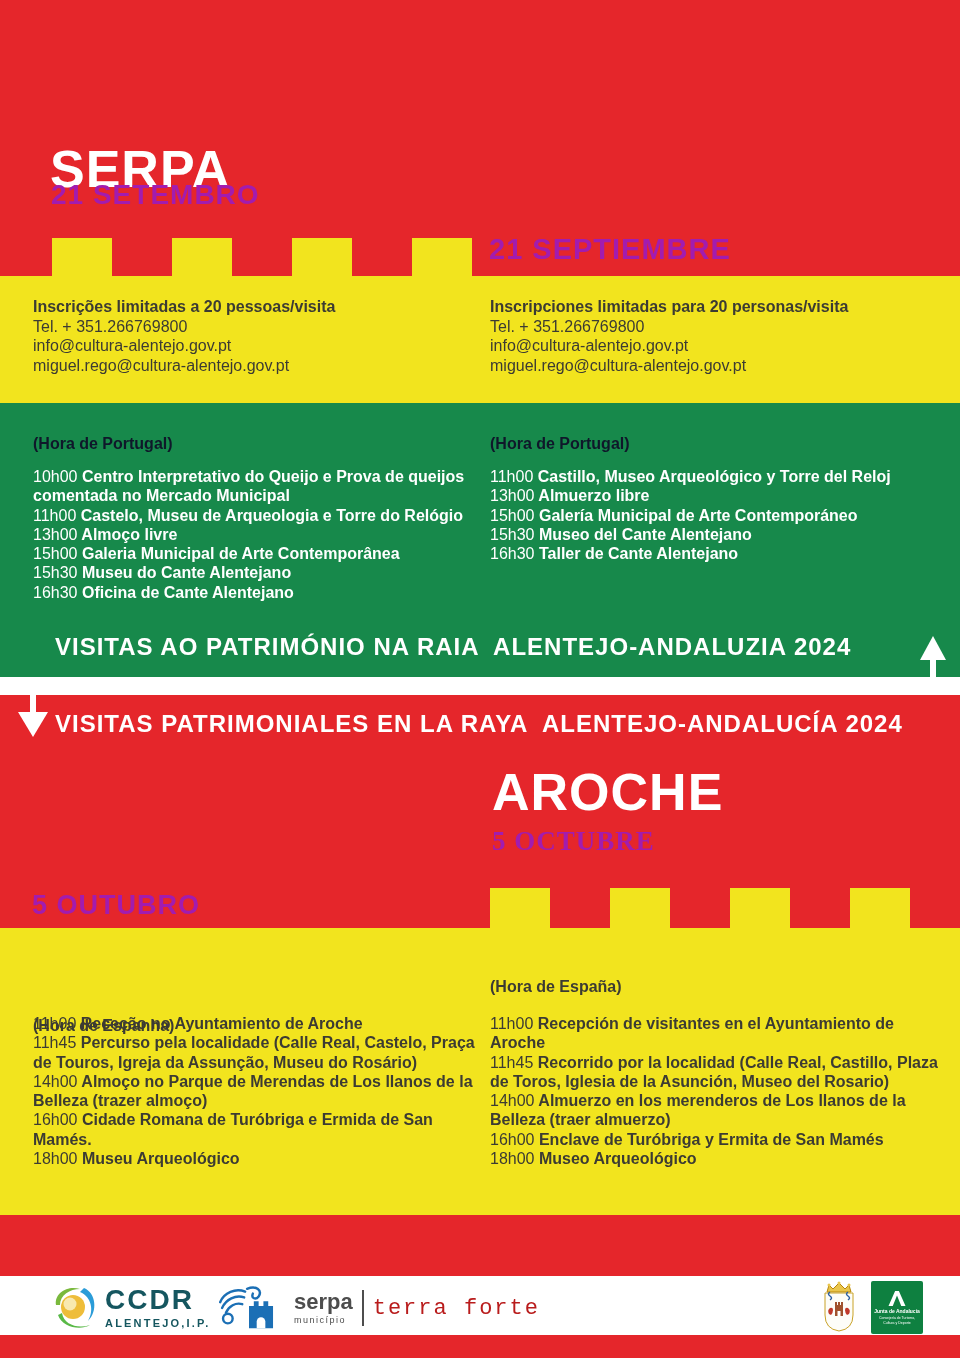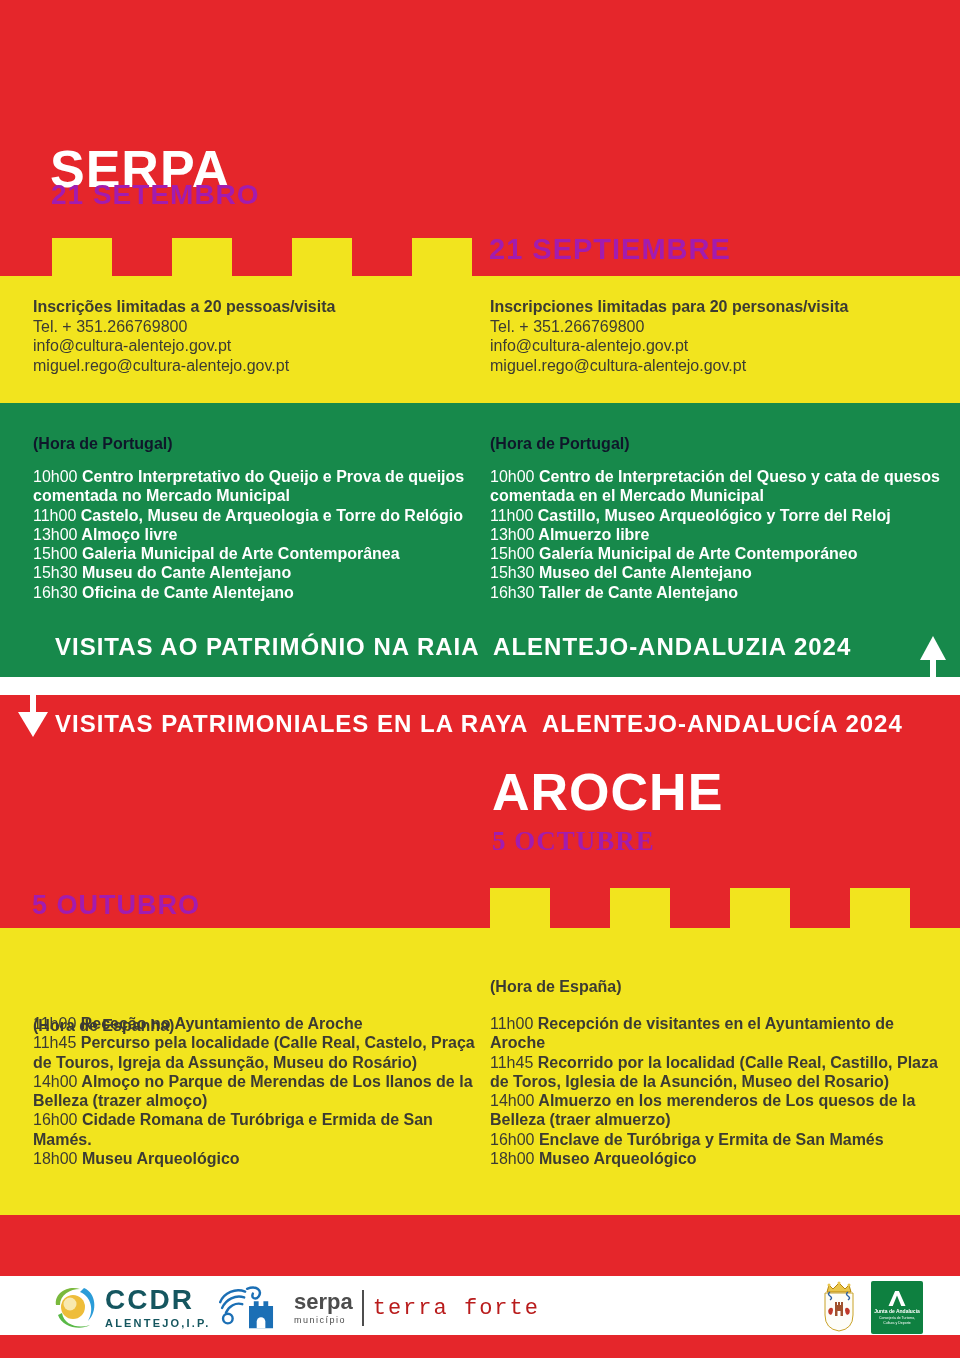--- a/index.html
+++ b/index.html
@@ -106,21 +106,20 @@
   <div class="sched on-green" style="left:33px; top:467px; width:445px;">
       <p><span class="time">10h00</span><span class="act"> Centro Interpretativo do Queijo e Prova de queijos comentada no Mercado Municipal</span></p>
       <p><span class="time">11h00</span><span class="act"> Castelo, Museu de Arqueologia e Torre do Relógio</span></p>
       <p><span class="time">13h00</span><span class="act"> Almoço livre</span></p>
       <p><span class="time">15h00</span><span class="act"> Galeria Municipal de Arte Contemporânea</span></p>
       <p><span class="time">15h30</span><span class="act"> Museu do Cante Alentejano</span></p>
       <p><span class="time">16h30</span><span class="act"> Oficina de Cante Alentejano</span></p>
     </div>
   <div class="sched-note on-green" style="left:490px; top:434px;">(Hora de Portugal)</div>
   <div class="sched on-green" style="left:490px; top:467px; width:455px;">
-      <p><span class="time">10h00</span><span class="act"> Centro de Interpretación del Queso y cata de quesos comentada en el Mercado Municipal</span></p>
       <p><span class="time">11h00</span><span class="act"> Castillo, Museo Arqueológico y Torre del Reloj</span></p>
       <p><span class="time">13h00</span><span class="act"> Almuerzo libre</span></p>
       <p><span class="time">15h00</span><span class="act"> Galería Municipal de Arte Contemporáneo</span></p>
       <p><span class="time">15h30</span><span class="act"> Museo del Cante Alentejano</span></p>
       <p><span class="time">16h30</span><span class="act"> Taller de Cante Alentejano</span></p>
     </div>
 
   <div class="banner-text" style="left:55px; top:633px;">VISITAS AO PATRIMÓNIO NA RAIA  ALENTEJO-ANDALUZIA 2024</div>
   <div class="banner-text" style="left:55px; top:710px;">VISITAS PATRIMONIALES EN LA RAYA  ALENTEJO-ANDALUCÍA 2024</div>
 
@@ -142,21 +141,21 @@
       <p><span class="time">11h00</span><span class="act"> Receção no Ayuntamiento de Aroche</span></p>
       <p><span class="time">11h45</span><span class="act"> Percurso pela localidade (Calle Real, Castelo, Praça de Touros, Igreja da Assunção, Museu do Rosário)</span></p>
       <p><span class="time">14h00</span><span class="act"> Almoço no Parque de Merendas de Los llanos de la Belleza (trazer almoço)</span></p>
       <p><span class="time">16h00</span><span class="act"> Cidade Romana de Turóbriga e Ermida de San Mamés.</span></p>
       <p><span class="time">18h00</span><span class="act"> Museu Arqueológico</span></p>
     </div>
   <div class="sched-note on-yellow" style="left:490px; top:977px;">(Hora de España)</div>
   <div class="sched on-yellow" style="left:490px; top:1014px; width:455px;">
       <p><span class="time">11h00</span><span class="act"> Recepción de visitantes en el Ayuntamiento de Aroche</span></p>
       <p><span class="time">11h45</span><span class="act"> Recorrido por la localidad (Calle Real, Castillo, Plaza de Toros, Iglesia de la Asunción, Museo del Rosario)</span></p>
-      <p><span class="time">14h00</span><span class="act"> Almuerzo en los merenderos de Los quesos de la Belleza (traer almuerzo)</span></p>
+      <p><span class="time">14h00</span><span class="act"> Almuerzo en los merenderos de Los llanos de la Belleza (traer almuerzo)</span></p>
       <p><span class="time">16h00</span><span class="act"> Enclave de Turóbriga y Ermita de San Mamés</span></p>
       <p><span class="time">18h00</span><span class="act"> Museo Arqueológico</span></p>
     </div>
 
   <div class="logo-ccdr" style="left:50px; top:1283px;">
     <svg width="48" height="48" viewBox="0 0 48 48">
       <path d="M6 22 C4 10, 18 2, 30 6 C20 6, 10 12, 10 22 Z" fill="#7ab93d"></path>
       <path d="M34 5 C46 10, 48 28, 38 38 C44 28, 42 14, 30 9 Z" fill="#2b9cd8"></path>
       <path d="M8 32 C12 44, 30 48, 40 42 C28 46, 14 42, 12 30 Z" fill="#59b947"></path>
       <circle cx="23" cy="24" r="12" fill="#eebd3a"></circle>

